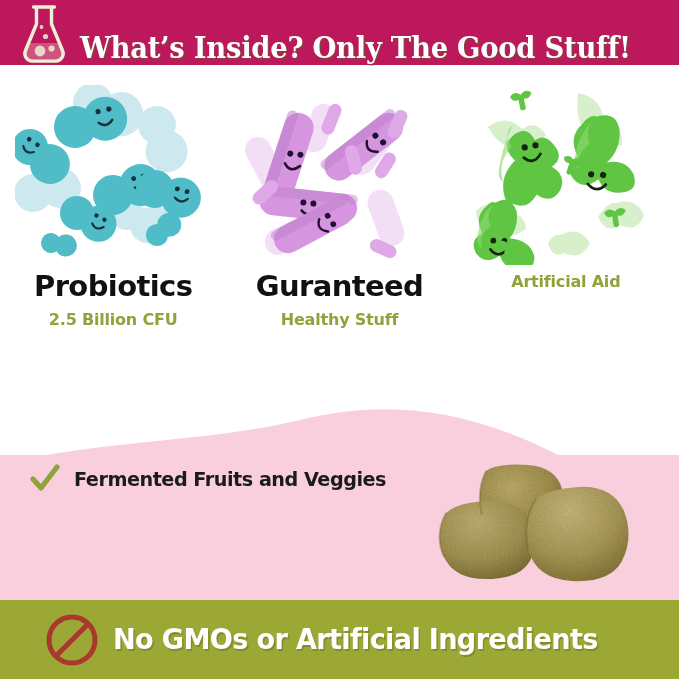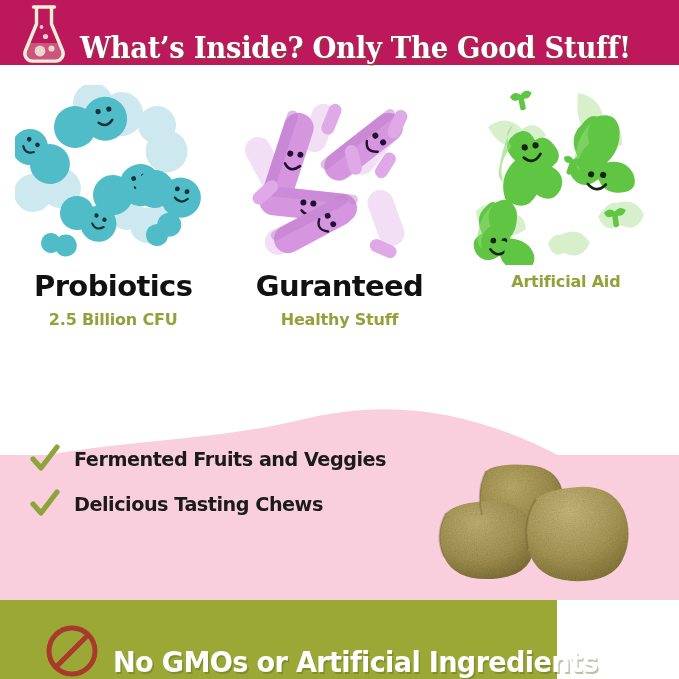--- a/index.html
+++ b/index.html
@@ -72,21 +72,21 @@
   
   .pink-wave{
     position:absolute;left:0;top:370px;width:679px;height:230px;
     display:block;
   }
   .pink-body{
     position:absolute;left:0;top:455px;width:679px;height:145px;
     background:#FACFDD;
   }
   .bullets{
-    position:absolute;left:30px;top:438px;width:400px;
+    position:absolute;left:30px;top:458px;width:400px;
   }
   .bullet-row{
     display:flex;align-items:center;height:41px;margin-bottom:4px;
   }
   .check-icon{width:30px;height:30px;flex:0 0 auto;margin-right:14px;display:block;}
   .bullet-text{
     font-family:"DejaVu Sans", sans-serif;
     font-weight:bold;
     font-size:20px;
     color:#1b1b1b;
@@ -95,23 +95,23 @@
     transform:scaleX(0.96);
     transform-origin:left center;
   }
   .chews{
     position:absolute;left:432px;top:447px;width:215px;height:148px;
     display:block;
   }
 
   
   .footer-band{
-    position:absolute;left:0;top:600px;width:557px;height:79px;
+    position:absolute;left:0;top:600px;width:679px;height:79px;
     background:#9CA836;
-    display:flex;align-items:flex-end;
+    display:flex;align-items:center;
   }
   .noban-icon{width:56px;height:56px;margin-left:44px;margin-right:13px;flex:0 0 auto;display:block;}
   .footer-title{
     color:#ffffff;
     font-family:"DejaVu Sans", sans-serif;
     font-weight:bold;
     font-size:28px;
     letter-spacing:-0.7px;
     text-shadow:1.5px 1.5px 0 rgba(90,100,30,0.40);
     white-space:nowrap;
@@ -337,26 +337,20 @@
   <svg class="pink-wave" viewBox="0 0 679 230" preserveAspectRatio="none">
     <path d="M0 96 C 90 70, 200 74, 300 50 C 390 28, 470 40, 560 86 C 610 112, 650 112, 679 98 L679 230 L0 230 Z" fill="#FACFDD"></path>
   </svg>
 
   <div class="bullets">
     <div class="bullet-row">
       <svg class="check-icon" viewBox="0 0 30 30">
         <path d="M3 15 L11 24 L27 3" stroke="#8FA33C" stroke-width="5.2" fill="none" stroke-linecap="round" stroke-linejoin="round"></path>
       </svg>
       <span class="bullet-text">Fermented Fruits and Veggies</span>
-    </div>
-    <div class="bullet-row">
-      <svg class="check-icon" viewBox="0 0 30 30">
-        <path d="M3 15 L11 24 L27 3" stroke="#8FA33C" stroke-width="5.2" fill="none" stroke-linecap="round" stroke-linejoin="round"></path>
-      </svg>
-      <span class="bullet-text">Delicious Tasting Chews</span>
     </div>
   </div>
 
   <svg class="chews" viewBox="0 0 215 148">
     <defs>
       <radialGradient id="chewA" cx="38%" cy="30%" r="78%">
         <stop offset="0%" stop-color="#BFAE6A"></stop>
           <stop offset="60%" stop-color="#A2914E"></stop>
           <stop offset="100%" stop-color="#7E6F34"></stop>
       </radialGradient>

